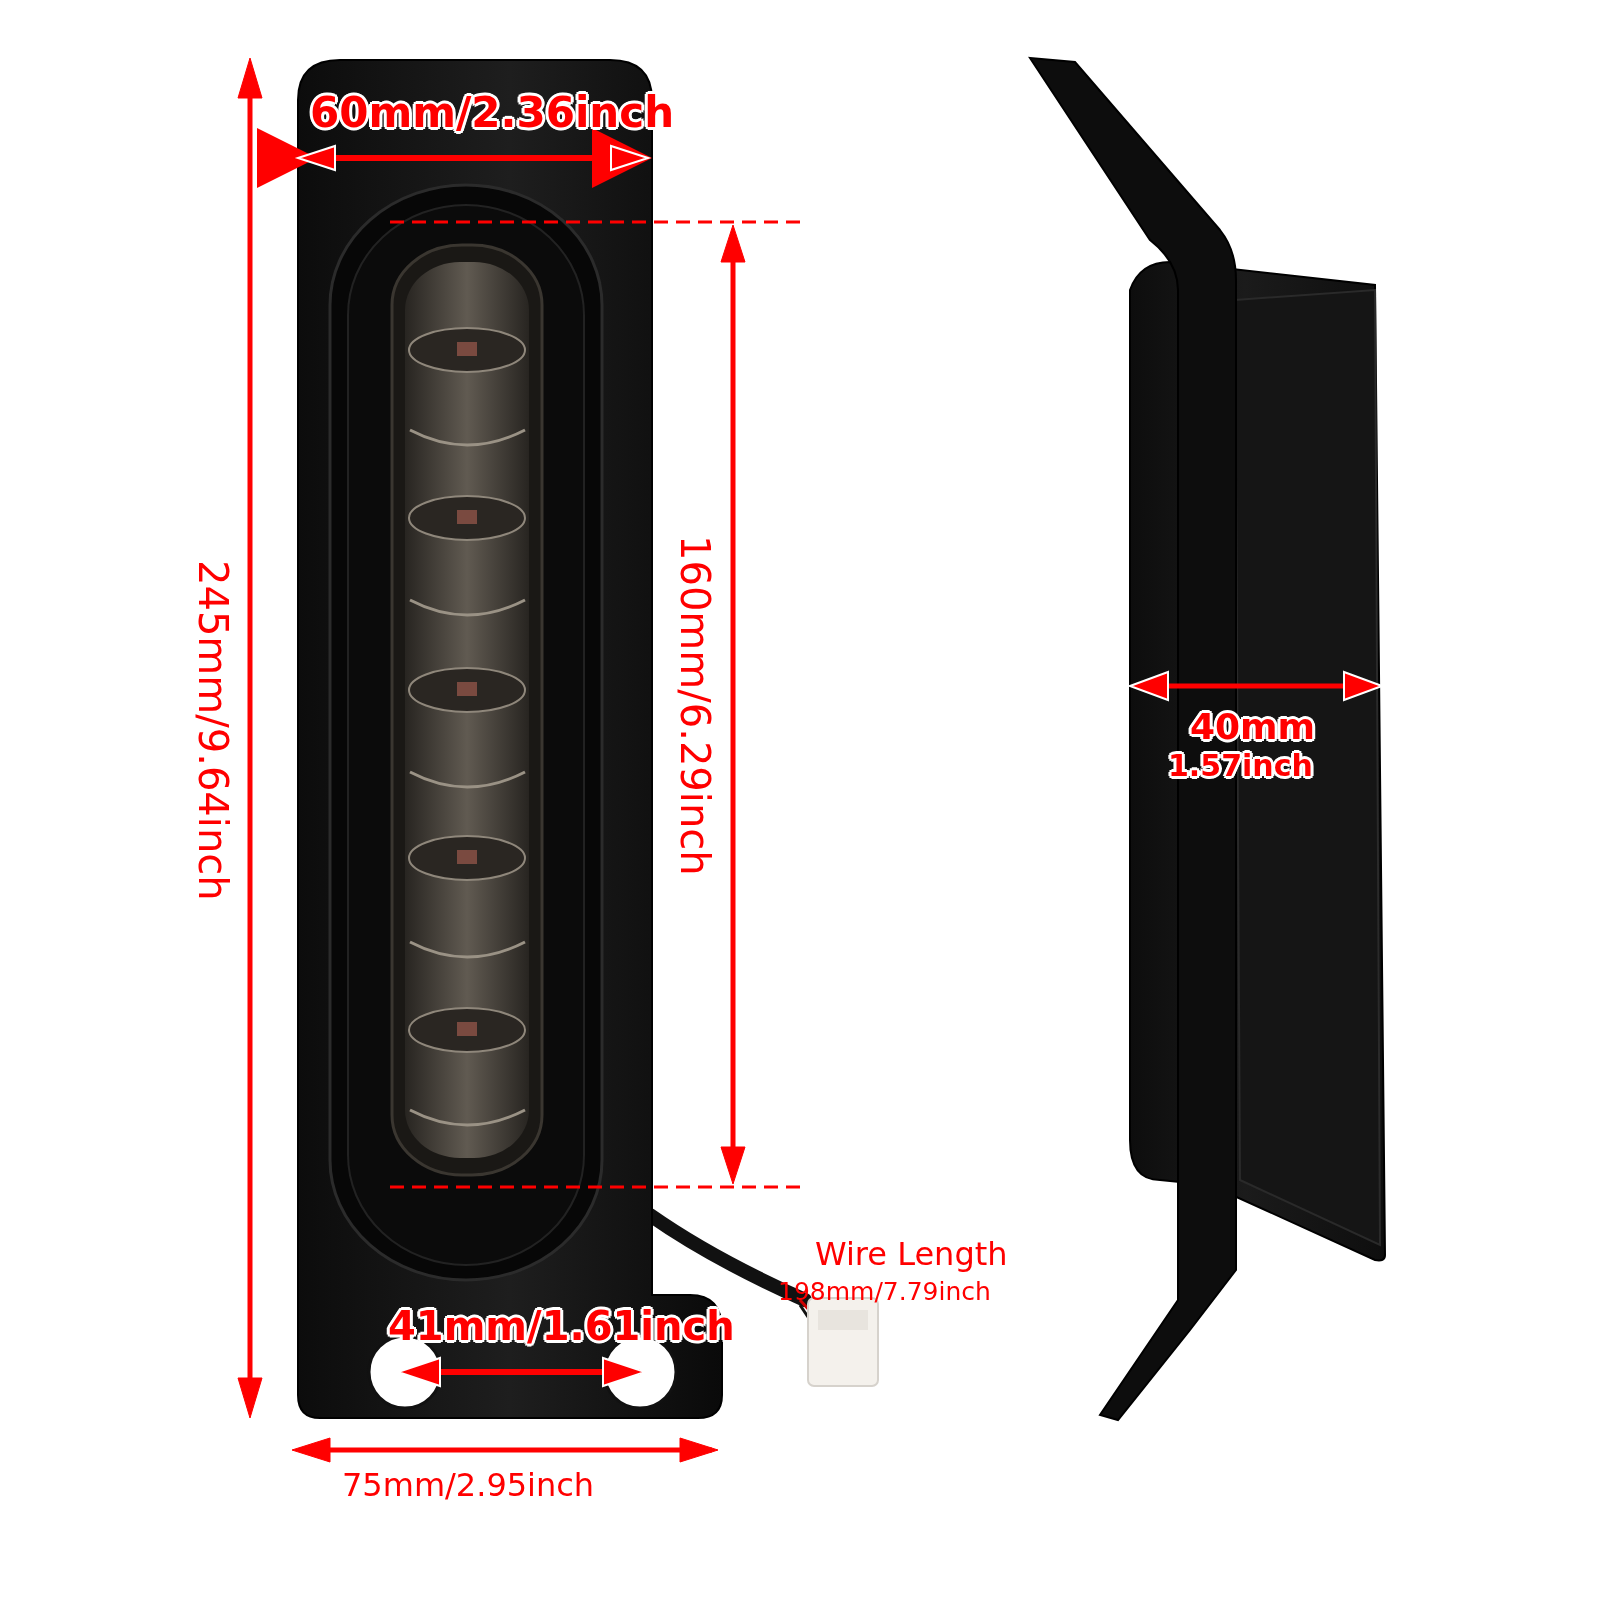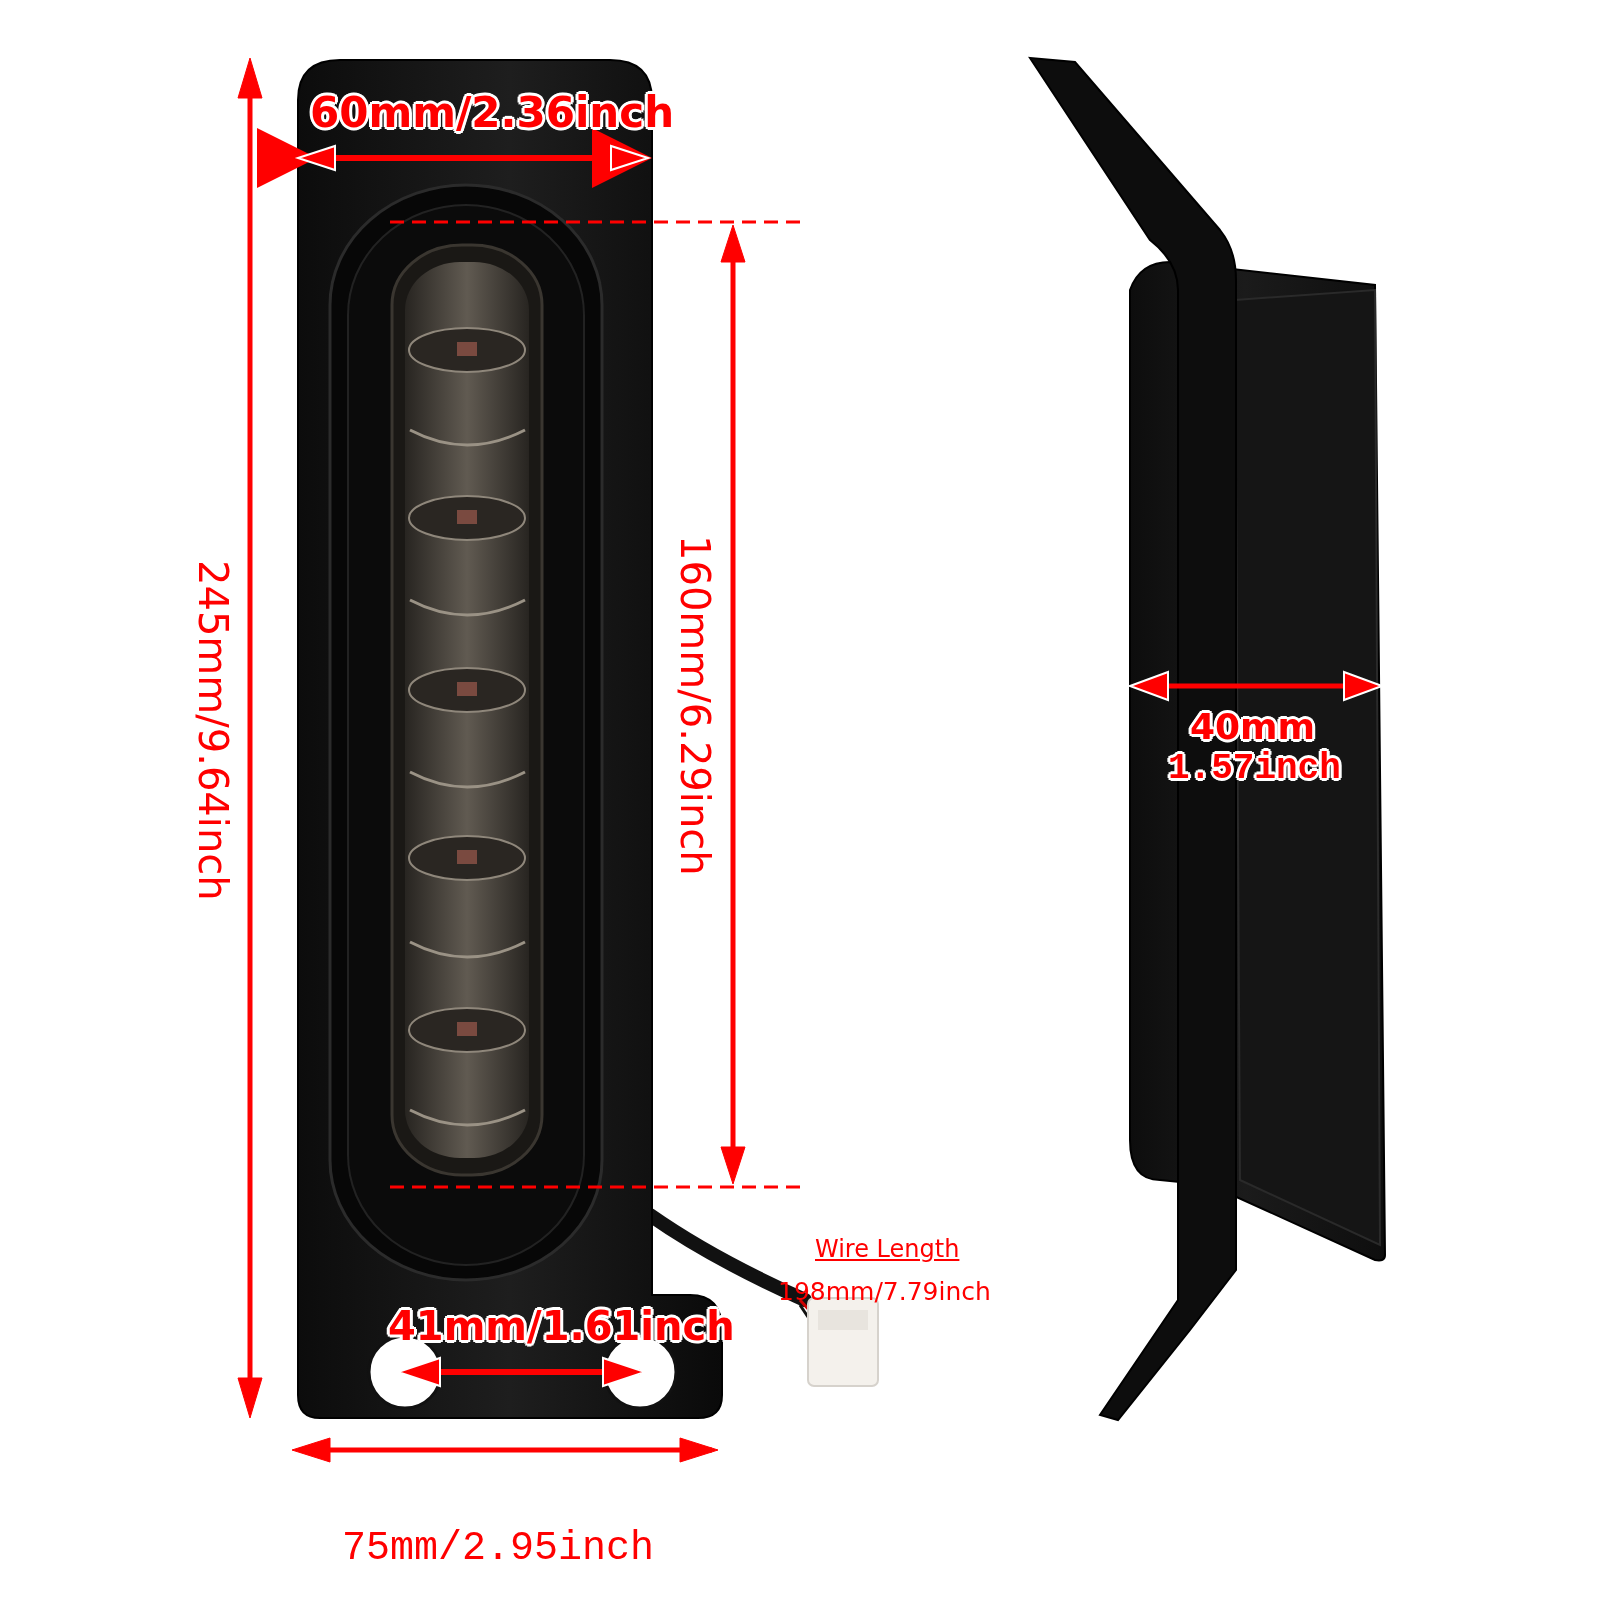--- a/index.html
+++ b/index.html
@@ -129,20 +129,20 @@
 
   
   <div class="lbl outlined" style="left:310px; top:88px; font-size:42px;">60mm/2.36inch</div>
 
   <div class="lbl vert plain" style="left:236px; top:560px; font-size:40px;">245mm/9.64inch</div>
 
   <div class="lbl vert plain" style="left:718px; top:535px; font-size:40px;">160mm/6.29inch</div>
 
   <div class="lbl outlined" style="left:356px; top:1303px; font-size:40px;margin-left:32px;">41mm/1.61inch</div>
 
-  <div class="lbl plain" style="left:342px; top:1526px; font-size:40px;font-family:Liberation Mono, monospace;">75mm/2.95inch</div>
+  <div class="lbl plain" style="left:342px; top:1466px; font-size:32px;">75mm/2.95inch</div>
 
   <div class="lbl outlined" style="left:1190px; top:706px; font-size:36px;">40mm</div>
-  <div class="lbl outlined" style="left:1168px; top:748px; font-size:36px;font-family:Liberation Mono, monospace;">1.57inch</div>
+  <div class="lbl outlined" style="left:1168px; top:748px; font-size:30px;">1.57inch</div>
 
-  <div class="lbl plain" style="left:815px; top:1235px; font-size:24px;text-decoration:underline;">Wire Length</div>
+  <div class="lbl plain" style="left:815px; top:1235px; font-size:32px;">Wire Length</div>
   <div class="lbl plain" style="left:778px; top:1277px; font-size:25px;">198mm/7.79inch</div>
 </div>
 
 </body></html>

